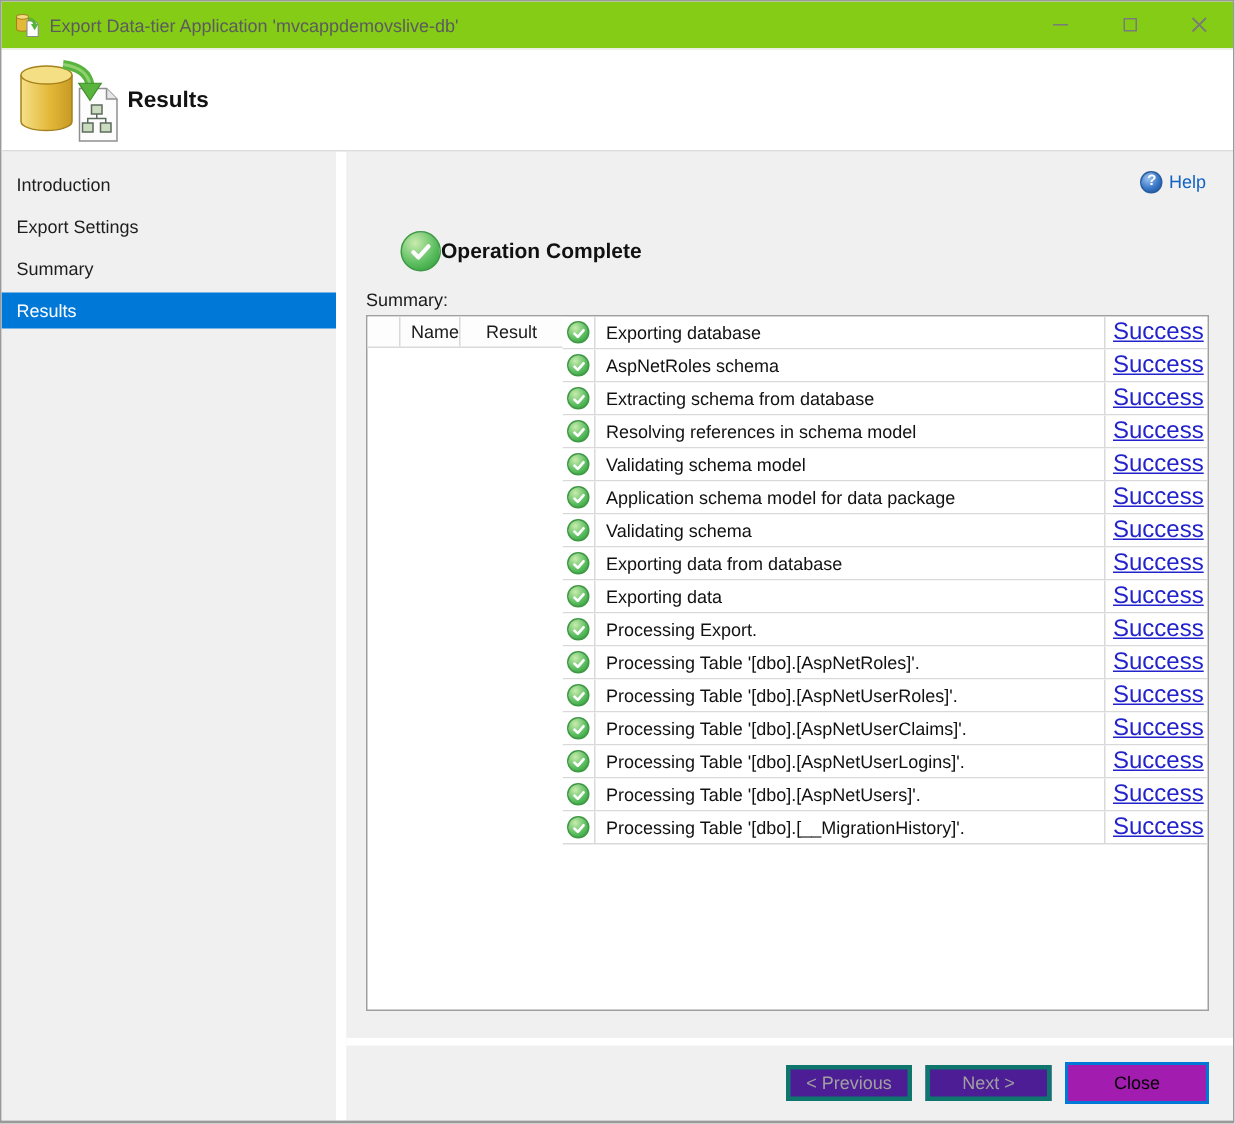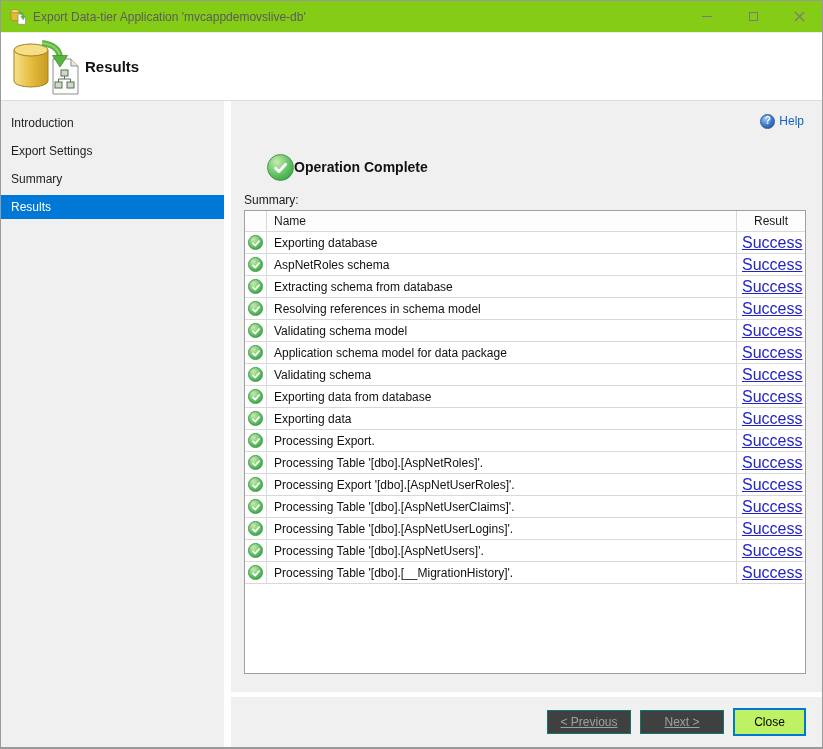--- a/index.html
+++ b/index.html
@@ -62,42 +62,42 @@
   }
   .check-dot.big{ width:27px; height:27px; }
   .check-dot.small{ width:15px; height:15px; }
   .status-title{ font-size:14px; font-weight:bold; color:#111; }
 
   .summary-label{ margin:12px 0 3px 13px; font-size:12px; color:#1a1a1a; }
 
   
   .table{
     margin-left:13px; width:562px; height:464px; background:#ffffff;
-    border:1px solid #9f9f9f; display:flex; flex-direction:column; overflow:hidden; flex:0 0 auto;
+    border:1px solid #9f9f9f; display:flex; flex-direction:row; overflow:hidden; flex:0 0 auto;
   }
   .thead{ display:flex; height:21px; border-bottom:1px solid #d9d9d9; flex:0 0 auto; background:#fdfdfd; }
   .th{ font-size:12px; color:#1a1a1a; display:flex; align-items:center; }
   .col-icon{ width:22px; flex:0 0 auto; border-right:1px solid #d9d9d9; display:flex; align-items:center; justify-content:center; }
   .col-name{ flex:1; min-width:0; border-right:1px solid #d9d9d9; padding-left:7px; display:flex; align-items:center; }
   .col-result{ width:68px; flex:0 0 auto; display:flex; align-items:center; }
   .thead .col-result{ justify-content:center; }
   .tbody{ flex:1; overflow:hidden; }
   .tr{ display:flex; height:22px; border-bottom:1px solid #d9d9d9; background:#fff; }
   .td-name{ font-size:12px; color:#111; white-space:nowrap; overflow:hidden; }
   .success-link{ font-size:16px; color:var(--link,#2323cc); text-decoration:underline; padding-left:5px; }
 
   .spacer{ flex:1; }
   .h-divider{ height:5px; background:#ffffff; flex:0 0 auto; }
 
   
   .footer{ height:50px; display:flex; align-items:center; justify-content:flex-end; gap:9px; padding-right:16px; flex:0 0 auto; }
   .btn{ font-size:12px; height:24px; width:84px; text-align:center; }
-  .btn.disabled{ background:#404040; border:1px solid #0f766e; color:#a0a0a0;text-decoration:underline; }
+  .btn.disabled{ background:#4c1d95; border:3px solid #0f766e; color:#a0a0a0; }
   .btn.default{
-    width:73px; height:28px; background:#bef264; color:#000;
+    width:96px; height:28px; background:#a21caf; color:#000;
     border:2px solid var(--accent,#0078d7);
   }
 </style>
 </head>
 <body style="--accent: #0078d7; --link: #2323cc; --help: #1262c3;">
 
 <div class="window">
 
   <div class="titlebar">
     <svg class="app-icon" viewBox="0 0 17 17">
@@ -342,21 +342,21 @@
   </div>
 
   <div class="tr">
     <div class="col-icon">
       <span class="check-dot small">
         <svg width="10" height="10" viewBox="0 0 10 10">
                     <path d="M2,5.4 l2.2,2.2 l3.8,-4.4" fill="none" stroke="#ffffff" stroke-width="1.8" stroke-linecap="round" stroke-linejoin="round"></path>
                   </svg>
       </span>
     </div>
-    <div class="col-name td-name">Processing Export '[dbo].[AspNetUserRoles]'.</div>
+    <div class="col-name td-name">Processing Table '[dbo].[AspNetUserRoles]'.</div>
     <div class="col-result">
       <a class="success-link" href="#">Success</a>
     </div>
   </div>
 
   <div class="tr">
     <div class="col-icon">
       <span class="check-dot small">
         <svg width="10" height="10" viewBox="0 0 10 10">
                     <path d="M2,5.4 l2.2,2.2 l3.8,-4.4" fill="none" stroke="#ffffff" stroke-width="1.8" stroke-linecap="round" stroke-linejoin="round"></path>

